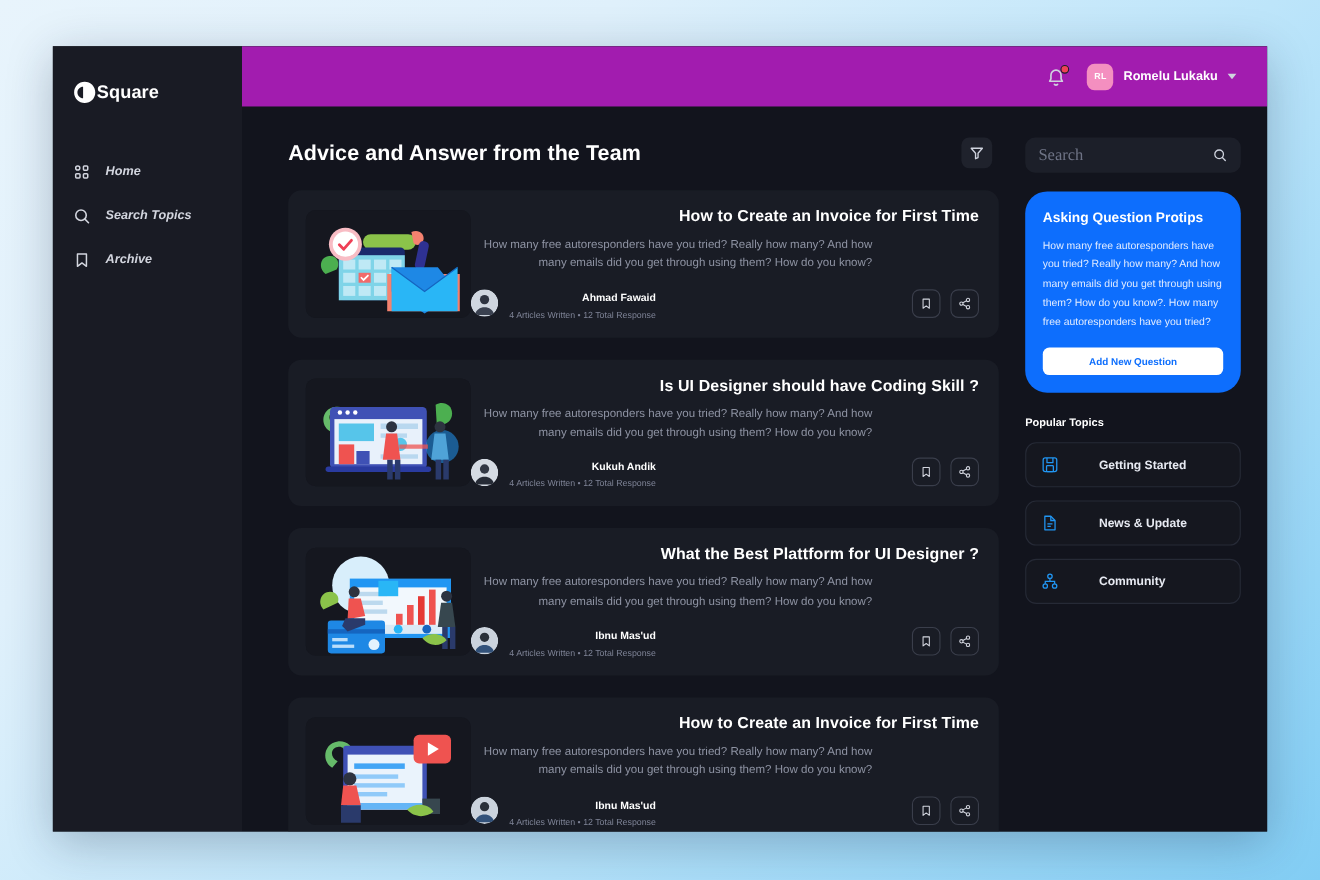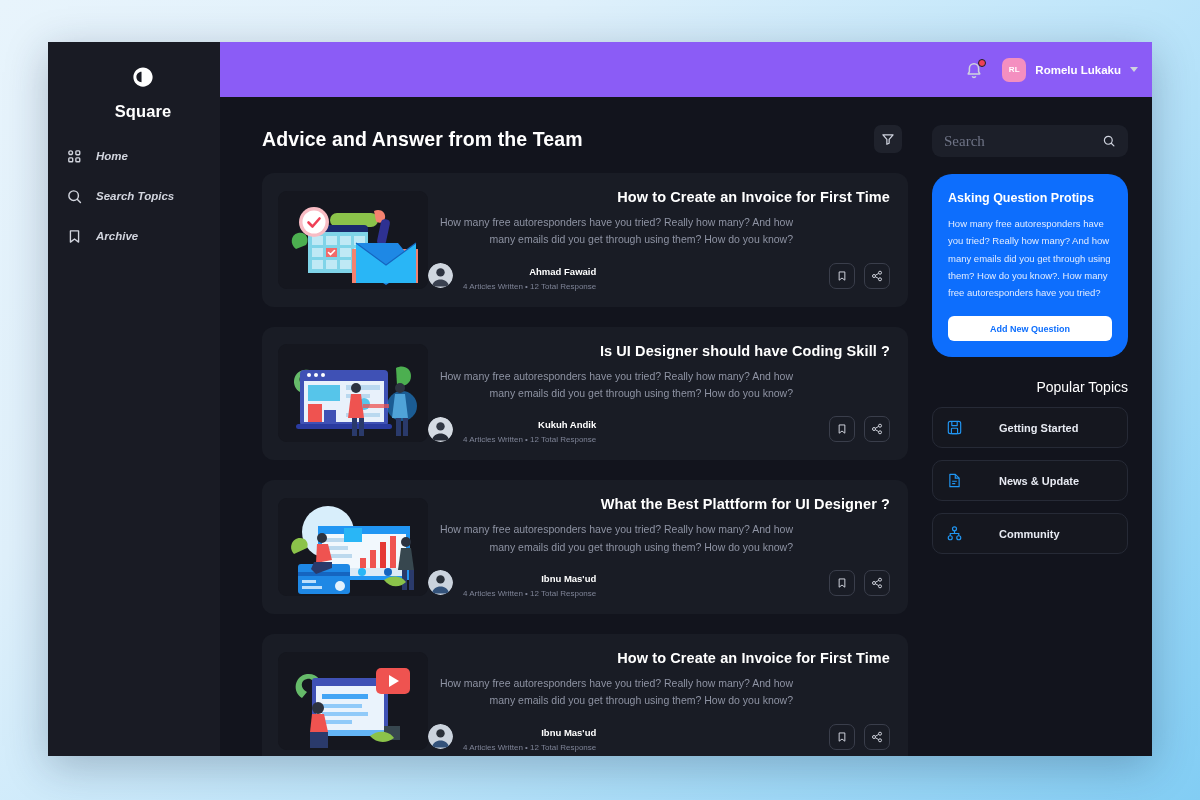--- a/index.html
+++ b/index.html
@@ -8,39 +8,39 @@
     font-family:"Liberation Sans", sans-serif;
     background:linear-gradient(135deg,#e8f4fc 0%,#dff0fb 28%,#bde5fa 58%,#82cdf4 100%);
   }
   .app-window {
     position:absolute; left:48px; top:42px; width:1104px; height:714px;
     background:#12141d; display:flex; overflow:hidden;
     box-shadow:0 10px 40px rgba(20,40,70,.28);
   }
   
   .sidebar { width:172px; background:#191b24; flex:none; padding-top:16px; }
-  .brand { display:flex; align-items:center; gap:14px; padding:8px 0 0 18px; height:44px;flex-direction:column; }
+  .brand { display:flex; align-items:center; gap:0; padding:8px 0 0 18px; height:44px; }
   .brand-logo { width:22px; height:22px; flex:none; }
   .brand-name { color:#fff; font-size:16.5px; font-weight:bold; letter-spacing:.1px; }
   .nav { margin-top:34px; }
   .nav-item {
     position:relative; display:flex; align-items:center; gap:13px;
     height:40px; padding-left:18px; color:#d2d5de; font-size:11.5px; font-weight:bold;font-style:italic;
   }
   .nav-item .ico { width:17px; height:17px; flex:none; display:block; }
   .nav-item.active { background:#272a35; color:#fff; }
   .nav-item.active::before {
     content:""; position:absolute; left:0; top:4px; bottom:4px; width:3px;
     background:#fff; border-radius:0 2px 2px 0;
   }
   
   .right { flex:1; display:flex; flex-direction:column; min-width:0; }
   .topbar {
-    height:55px; background:#8b5cf6; flex:none;
-    display:flex; align-items:center; justify-content:flex-end; padding-right:14px; gap:18px;
+    height:55px; background:#a21caf; flex:none;
+    display:flex; align-items:center; justify-content:flex-end; padding-right:28px; gap:18px;
   }
   .bell-wrap { position:relative; width:20px; height:20px; }
   .bell-dot {
     position:absolute; right:-2px; top:-1px; width:8px; height:8px;
     border-radius:50%; background:#ef4056; border:1.5px solid #1b1e28;
   }
   .user { display:flex; align-items:center; gap:9px; }
   .avatar-initials {
     width:24px; height:24px; border-radius:7px; background:#f48fc0;
     color:#fff; font-size:8px; font-weight:bold;
@@ -93,21 +93,21 @@
   .promo {
     margin-top:17px; background:#0d6efd; border-radius:20px; padding:17px 16px 16px;
   }
   .promo-title { color:#fff; font-size:12.5px; font-weight:bold; }
   .promo-text { color:#e2ecff; font-size:9.5px; line-height:1.82; margin-top:10px; }
   .promo-btn {
     margin-top:15px; height:25px; background:#fff; border-radius:6px;
     display:flex; align-items:center; justify-content:center;
     color:#0d6efd; font-size:9px; font-weight:bold;
   }
-  .topics-title { color:#fff; font-size:14px; font-weight:normal; margin-top:22px;text-align:right; }
+  .topics-title { color:#fff; font-size:10px; font-weight:bold; margin-top:22px; }
   .topic {
     margin-top:12px; height:41px; border:1px solid #262a36; border-radius:10px;
     display:flex; align-items:center; gap:12px; padding-left:13px; background:#15171f;
   }
   .topic-label { color:#e7eaf2; font-size:11px; font-weight:bold;margin-left:24px; }
 </style>
 </head>
 <body>
 
 <div class="app-window">

